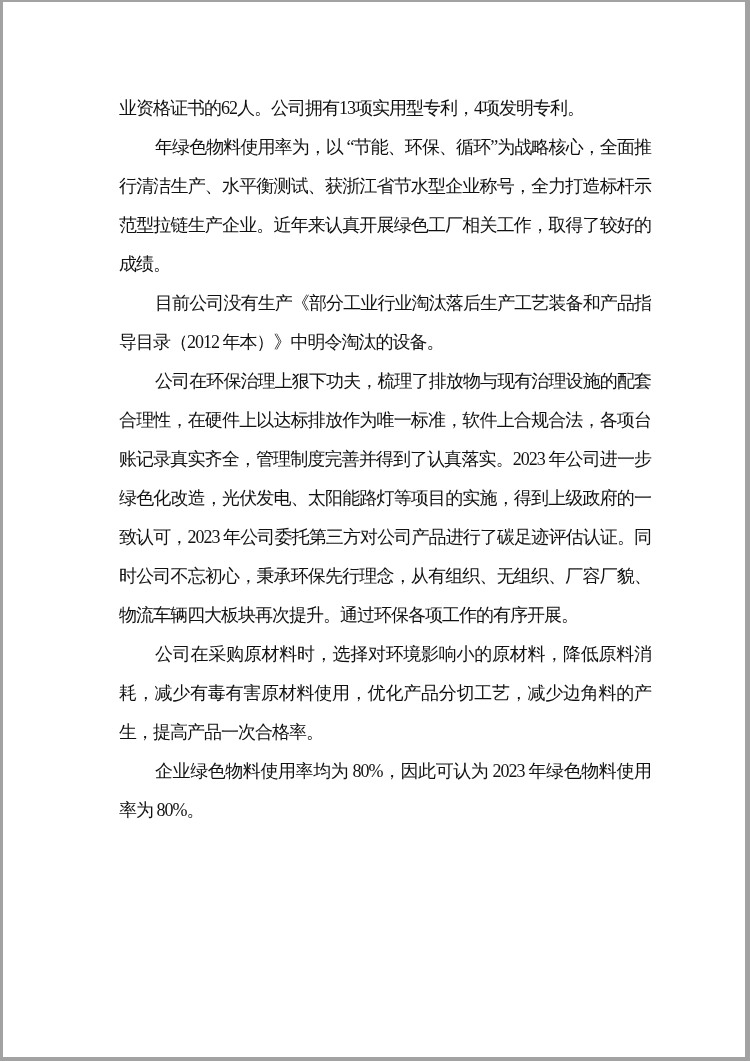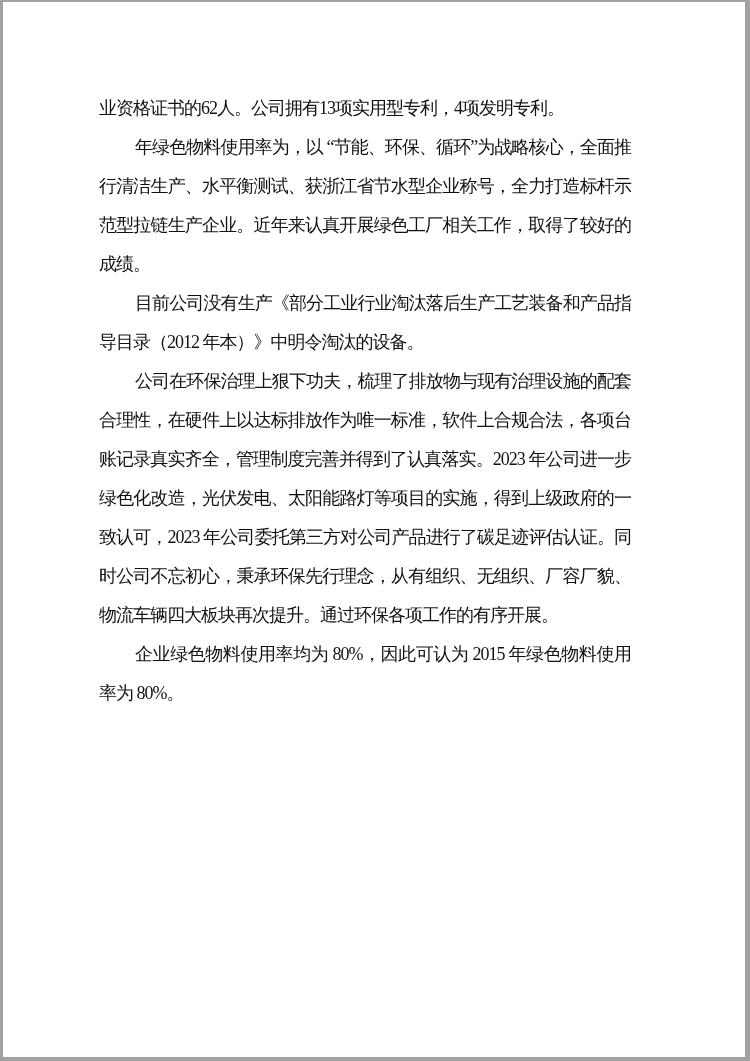--- a/index.html
+++ b/index.html
@@ -14,21 +14,21 @@
     height: 1061px;
     box-sizing: border-box;
     background: #ffffff;
     border-style: solid;
     border-color: #a2a2a2;
     border-width: 2px 5px 4px 3px;
     overflow: hidden;
   }
   .text-block {
     position: absolute;
-    left: 96px;
+    left: 116px;
     top: 87px;
     width: 532px;
     color: #111111;
   }
   .text-block p.para {
     margin: 0;
     padding: 0;
     font-size: 18px;
     line-height: 39px;
     letter-spacing: -1px;
@@ -41,15 +41,16 @@
 </style>
 </head>
 <body>
 
 <div class="page">
   <div class="text-block">
       <p class="para">业资格证书的62人。公司拥有13项实用型专利，4项发明专利。</p>
       <p class="para indent">年绿色物料使用率为，以 “节能、环保、循环”为战略核心，全面推行清洁生产、水平衡测试、获浙江省节水型企业称号，全力打造标杆示范型拉链生产企业。近年来认真开展绿色工厂相关工作，取得了较好的成绩。</p>
       <p class="para indent">目前公司没有生产《部分工业行业淘汰落后生产工艺装备和产品指导目录（2012 年本）》中明令淘汰的设备。</p>
       <p class="para indent">公司在环保治理上狠下功夫，梳理了排放物与现有治理设施的配套合理性，在硬件上以达标排放作为唯一标准，软件上合规合法，各项台账记录真实齐全，管理制度完善并得到了认真落实。2023 年公司进一步绿色化改造，光伏发电、太阳能路灯等项目的实施，得到上级政府的一致认可，2023 年公司委托第三方对公司产品进行了碳足迹评估认证。同时公司不忘初心，秉承环保先行理念，从有组织、无组织、厂容厂貌、物流车辆四大板块再次提升。通过环保各项工作的有序开展。</p>
-      <p class="para indent">企业绿色物料使用率均为 80%，因此可认为 2015 年绿色物料使用率为 80%。</p>
+      <p class="para indent">公司在采购原材料时，选择对环境影响小的原材料，降低原料消耗，减少有毒有害原材料使用，优化产品分切工艺，减少边角料的产生，提高产品一次合格率。</p>
+      <p class="para indent">企业绿色物料使用率均为 80%，因此可认为 2023 年绿色物料使用率为 80%。</p>
     </div>
 </div>
 
 </body></html>

